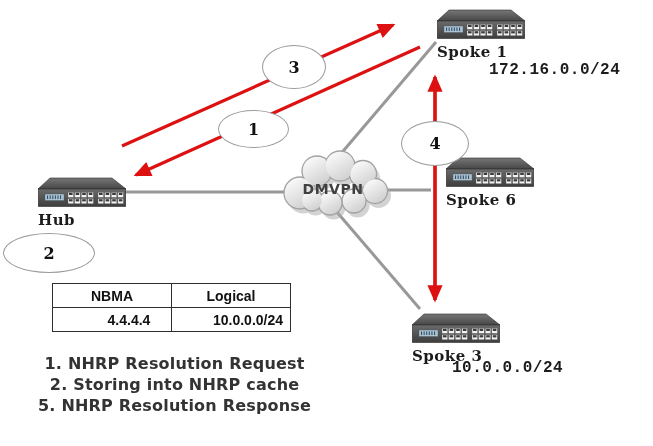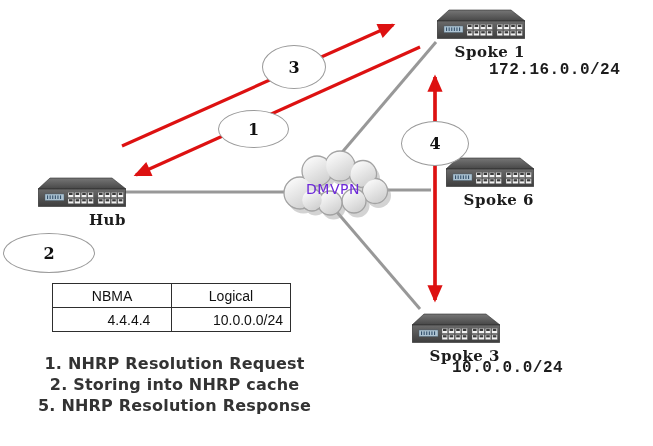--- a/index.html
+++ b/index.html
@@ -1,44 +1,44 @@
 <!DOCTYPE html>
 <html><head>
 <meta charset="utf-8">
 <style>
   html,body{margin:0;padding:0;background:#fff;}
   .canvas{
     position:relative;width:653px;height:446px;background:#fff;overflow:hidden;
     font-family:"DejaVu Sans",sans-serif;
   }
   .layer{position:absolute;left:0;top:0;z-index:1;}
-  .device{position:absolute;width:88px;text-align:right;z-index:2;}
+  .device{position:absolute;width:88px;text-align:left;z-index:2;}
   .device .dlabel{
     font-family:"DejaVu Serif",serif;font-weight:bold;font-size:15px;
     color:#1c1c1c;letter-spacing:.5px;margin-top:-1px;white-space:nowrap;
   }
   .subnet{
     position:absolute;z-index:2;font-family:Liberation Mono, monospace;font-weight:bold;
     font-size:16px;color:#1c1c1c;letter-spacing:.5px;white-space:nowrap;text-align:right;
   }
   .badge{
     position:absolute;z-index:3;background:#fff;border:1px solid #9a9a9a;border-radius:50%;
     display:flex;align-items:center;justify-content:center;
     font-family:"DejaVu Serif",serif;font-weight:bold;font-size:16px;color:#111;
   }
   .cloud-label{
     position:absolute;left:297px;top:181px;width:72px;text-align:center;z-index:2;
-    font-weight:normal;font-size:14px;color:#6d28d9;letter-spacing:.5px;
+    font-weight:bold;font-size:14px;color:#404040;letter-spacing:.5px;
   }
   table.nhrp{
     position:absolute;left:52px;top:283px;z-index:3;border-collapse:collapse;background:#fff;
     font-family:"Liberation Sans",sans-serif;font-size:14px;border:1px solid #8c8c8c;
   }
   table.nhrp th,table.nhrp td{
-    border:1px solid #2e2e2e;text-align:center;height:23px;padding:0 6px;font-weight:normal;color:#111;
+    border:1px solid #2e2e2e;text-align:center;height:23px;padding:0 6px;font-weight:bold;color:#111;
   }
   table.nhrp th{width:72px;}
   table.nhrp td{width:72px;padding-left:40px;}
   .legend{position:absolute;left:38px;top:353px;z-index:2;text-align:center;}
   .legend-item{
     font-weight:bold;font-size:16px;line-height:21px;color:#333;
     letter-spacing:.2px;white-space:nowrap;
   }
 </style>
 </head>

